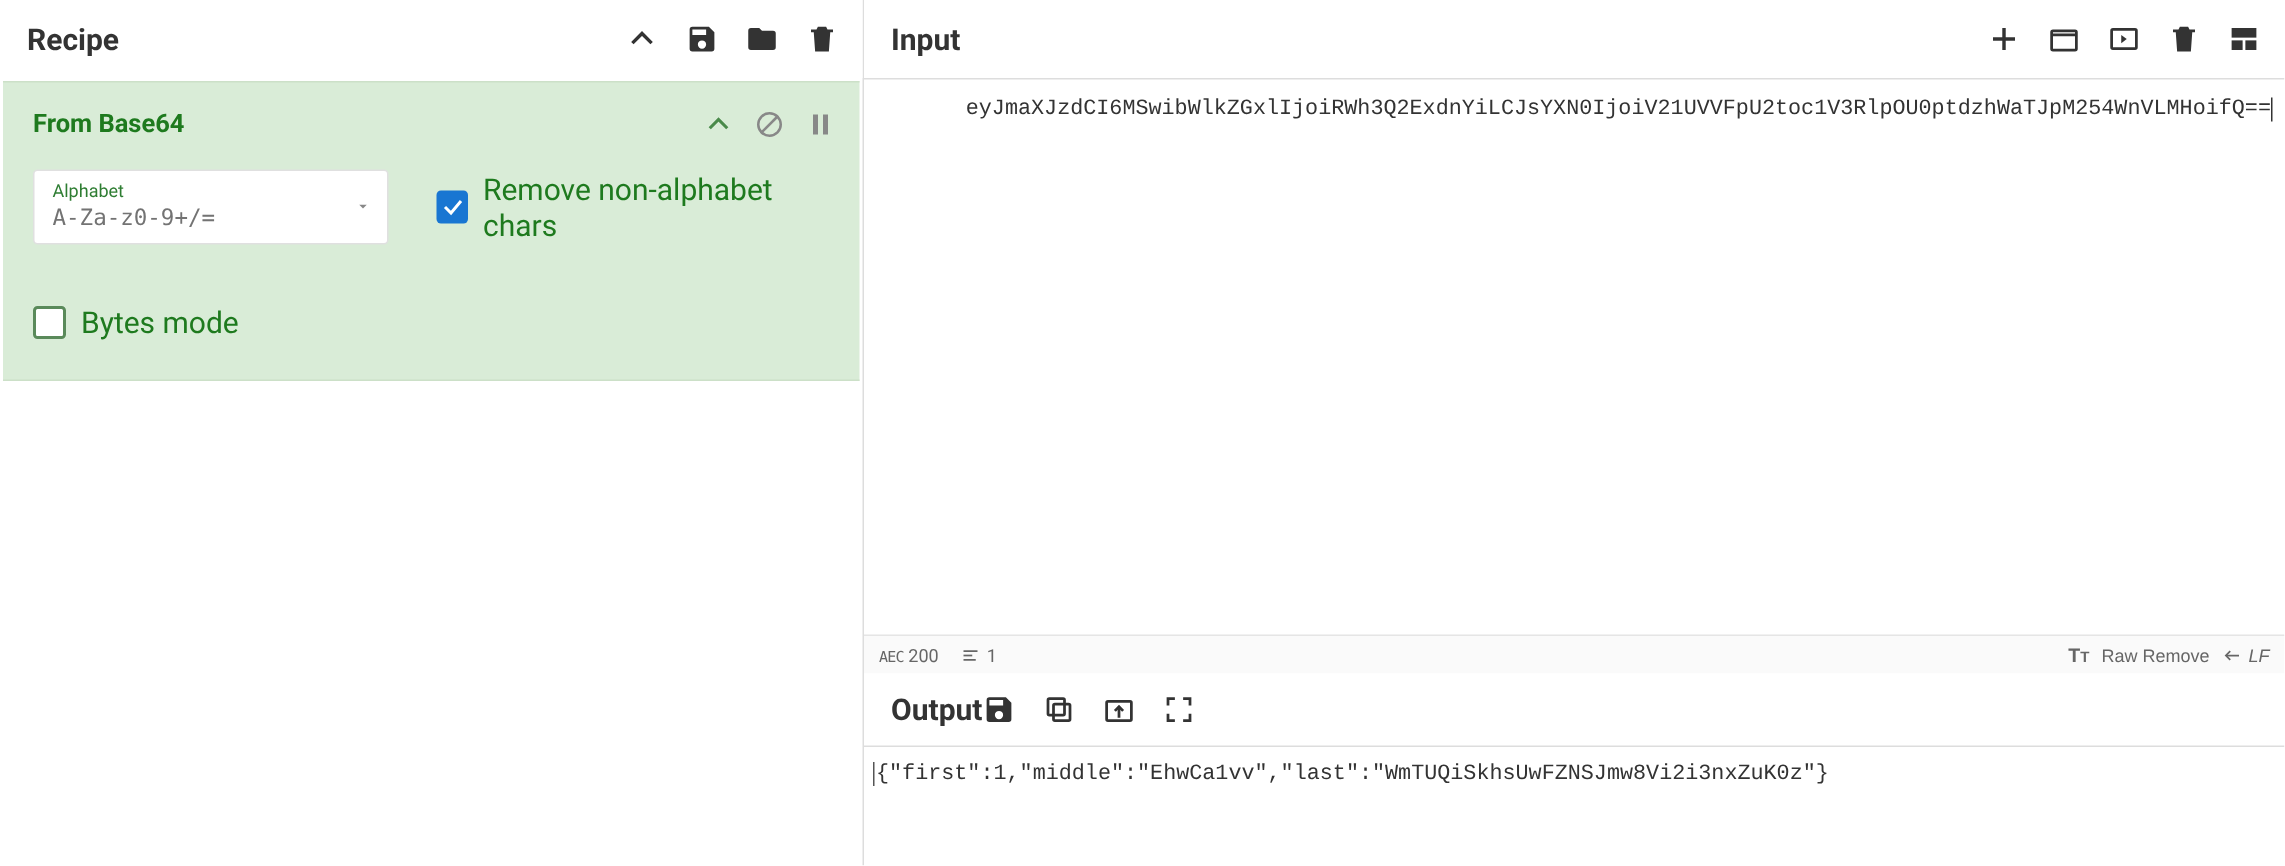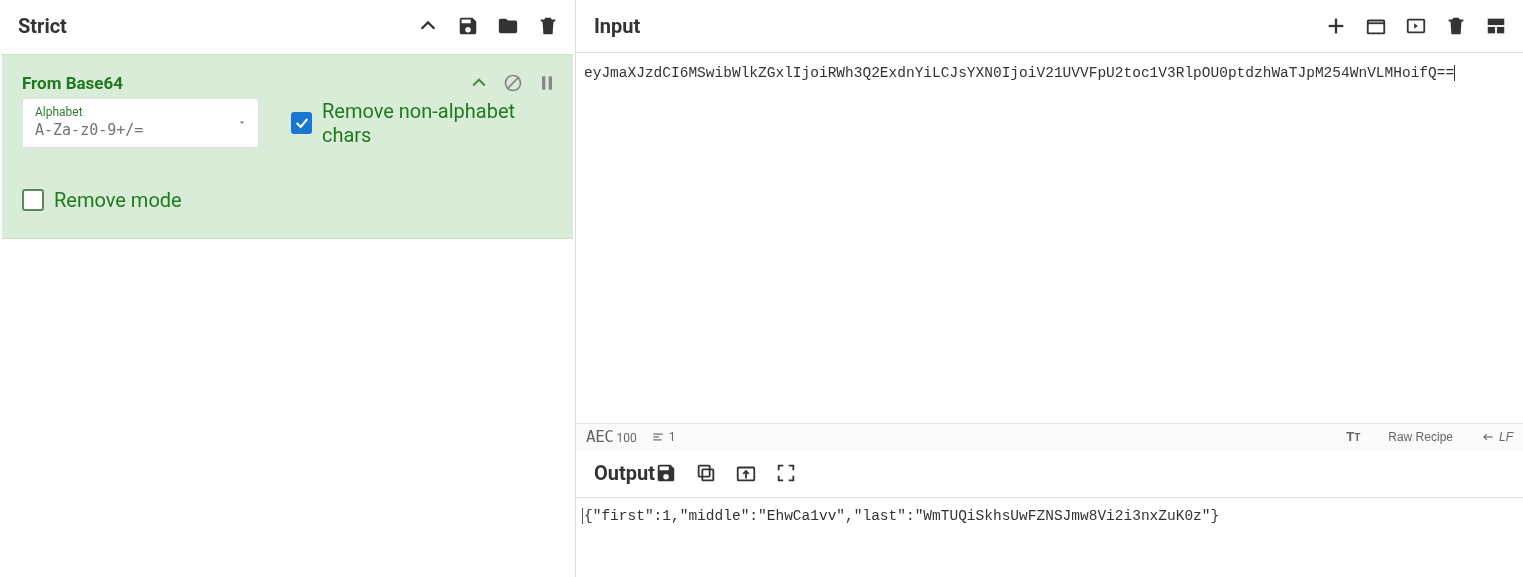--- a/index.html
+++ b/index.html
@@ -18,21 +18,21 @@
   .icon-row .ic svg { width: 22px; height: 22px; }
 
   
   .op-card {
     background: #d9ecd7;
     border-top: 1px solid #cce0c8;
     border-bottom: 1px solid #cce0c8;
     padding: 18px 16px 26px 20px;
     margin: 2px;
   }
-  .op-head { display: flex; justify-content: space-between; align-items: center; margin-bottom: 5px; }
+  .op-head { display: flex; justify-content: space-between; align-items: center; margin-bottom: 20px; }
   .op-name { color: #1e7a1e; font-weight: 700; font-size: 17px; }
   .op-icons { display: flex; gap: 14px; align-items: center; }
   .op-icons .oic { width: 20px; height: 20px; color: #888; cursor: pointer; display:flex; align-items:center; justify-content:center; }
 
   .op-row1 { display: flex; align-items: center; gap: 32px; margin-bottom: 40px; }
   .field {
     background: #fff; border: 1px solid #e0e0e0; border-radius: 3px;
     padding: 6px 10px 8px 12px; width: 248px; position: relative;
   }
   .field-label { font-size: 12px; color: #2e7d32; margin-bottom: 2px; }
@@ -42,53 +42,53 @@
   .cb-wrap { display: flex; align-items: center; gap: 10px; }
   .cb { width: 22px; height: 22px; border-radius: 3px; display:flex; align-items:center; justify-content:center; cursor:pointer; }
   .cb.checked { background: #1976d2; color: #fff; }
   .cb.unchecked { background: #fff; border: 2px solid #5a8a5a; }
   .cb-label { color: #1e7a1e; font-size: 20px; }
 
   
   .input-area {
     flex: 1; border-top: 1px solid #ddd; padding: 12px 8px;
     font-family: "Consolas","Courier New",monospace; font-size: 14.5px; color: #333;
-    overflow: hidden; white-space: pre-wrap; word-break: break-all;
+    overflow: hidden; white-space: pre-wrap; word-break: break-all; text-align: right;
   }
   .input-cursor { border-right: 1px solid #333; }
 
   
   .status-bar {
     display: flex; align-items: center; justify-content: space-between;
     border-top: 1px solid #e5e5e5; background: #fafafa;
     font-size: 12px; color: #666; padding: 4px 10px; height: 26px;
   }
   .status-left { display: flex; align-items: center; gap: 14px; }
-  .status-left .sic { font-family: monospace; font-size: 16px; letter-spacing: -0.5px; }
-  .status-right { display: flex; align-items: center; gap: 28px; font-family: "Segoe UI", Arial, sans-serif; }
+  .status-left .sic { font-family: monospace; font-size: 10px; letter-spacing: -0.5px; }
+  .status-right { display: flex; align-items: center; gap: 8px; font-family: "Segoe UI", Arial, sans-serif; }
 
   
   .output-header {
     display: flex; align-items: center; 
     padding: 12px 16px 12px 18px; background: #fff;
   }
   .output-area {
     flex: 0 0 80px; border-top: 1px solid #ddd; padding: 10px 6px;
     font-family: "Consolas","Courier New",monospace; font-size: 14.5px; color: #333;
   }
   .out-cursor { border-left: 1px solid #555; padding-left:1px; }
 
   .small-ic { width:14px; height:14px; }
 </style>
 </head>
 <body>
 
 <div class="col-left">
   <div class="panel-header">
-    <div class="panel-title">Strict</div>
+    <div class="panel-title">Recipe</div>
     <div class="icon-row">
       <span class="ic">
         <svg viewBox="0 0 24 24" fill="none" stroke="currentColor" stroke-width="2.5">
             <polyline points="5 15 12 8 19 15"></polyline>
           </svg>
       </span>
       <span class="ic">
         <svg viewBox="0 0 24 24" fill="currentColor">
             <path d="M17 3H5a2 2 0 0 0-2 2v14a2 2 0 0 0 2 2h14a2 2 0 0 0 2-2V7l-4-4zM12 19a3 3 0 1 1 0-6 3 3 0 0 1 0 6zm3-10H5V5h10v4z"></path>
           </svg>
@@ -145,21 +145,21 @@
           <svg width="16" height="16" viewBox="0 0 24 24" fill="none" stroke="white" stroke-width="3">
               <polyline points="4 12 10 18 20 6"></polyline>
             </svg>
         </div>
         <span class="cb-label">Remove non-alphabet chars</span>
       </div>
     </div>
 
     <div class="cb-wrap">
       <div class="cb unchecked"></div>
-      <span class="cb-label">Remove mode</span>
+      <span class="cb-label">Bytes mode</span>
     </div>
   </div>
 </div>
 
 <div class="col-right">
   <div class="panel-header">
     <div class="panel-title">Input</div>
     <div class="icon-row">
       <span class="ic">
         <svg viewBox="0 0 24 24" fill="none" stroke="currentColor" stroke-width="2.5">
@@ -191,33 +191,33 @@
             <rect x="13" y="13" width="8" height="7"></rect>
           </svg>
       </span>
     </div>
   </div>
 
   <div class="input-area"><span>eyJmaXJzdCI6MSwibWlkZGxlIjoiRWh3Q2ExdnYiLCJsYXN0IjoiV21UVVFpU2toc1V3RlpOU0ptdzhWaTJpM254WnVLMHoifQ==</span><span class="input-cursor"></span></div>
 
   <div class="status-bar">
     <div class="status-left">
-      <span><span class="sic">AEC</span>&nbsp;<span>100</span></span>
+      <span><span class="sic">AEC</span>&nbsp;<span>200</span></span>
       <span style="display:flex;align-items:center;gap:4px;">
         <svg class="small-ic" viewBox="0 0 24 24" fill="none" stroke="currentColor" stroke-width="2">
             <line x1="4" y1="7" x2="20" y2="7"></line>
             <line x1="4" y1="12" x2="14" y2="12"></line>
             <line x1="4" y1="17" x2="18" y2="17"></line>
           </svg>
         <span>1</span>
       </span>
     </div>
     <div class="status-right">
       <span style="font-weight:bold; font-size:13px;">T<span style="font-size:10px;">T</span></span>
-      <span>Raw Recipe</span>
+      <span>Raw Remove</span>
       <span style="display:flex;align-items:center;gap:4px;font-style:italic;">
         <svg class="small-ic" viewBox="0 0 24 24" fill="none" stroke="currentColor" stroke-width="2">
             <line x1="20" y1="12" x2="6" y2="12"></line>
             <polyline points="10 7 5 12 10 17"></polyline>
           </svg>
         <span>LF</span>
       </span>
     </div>
   </div>
 

